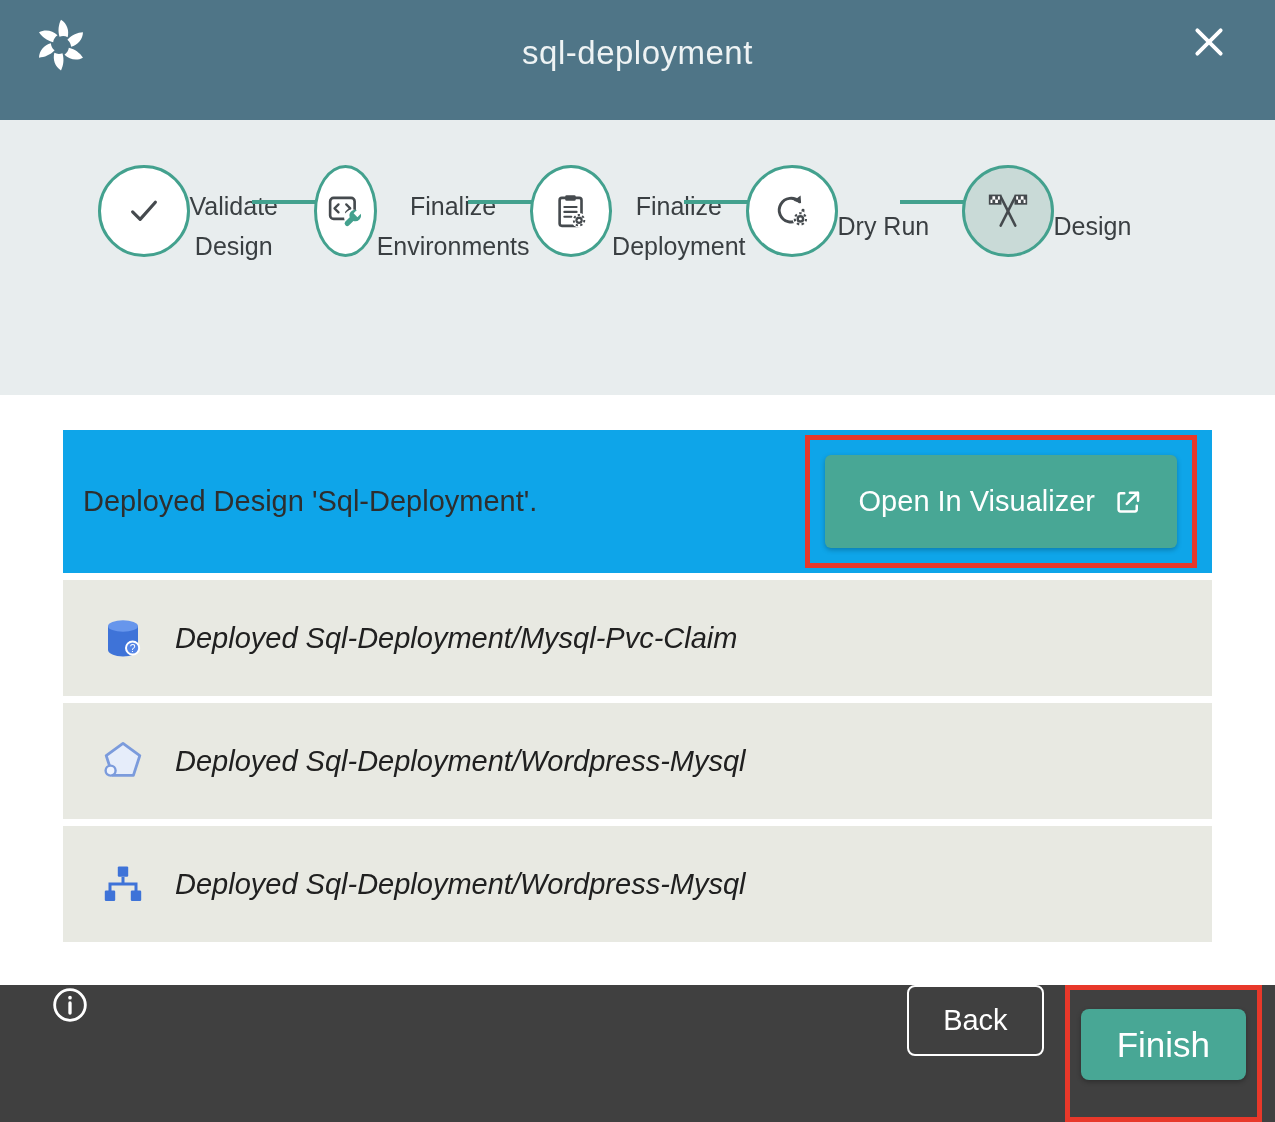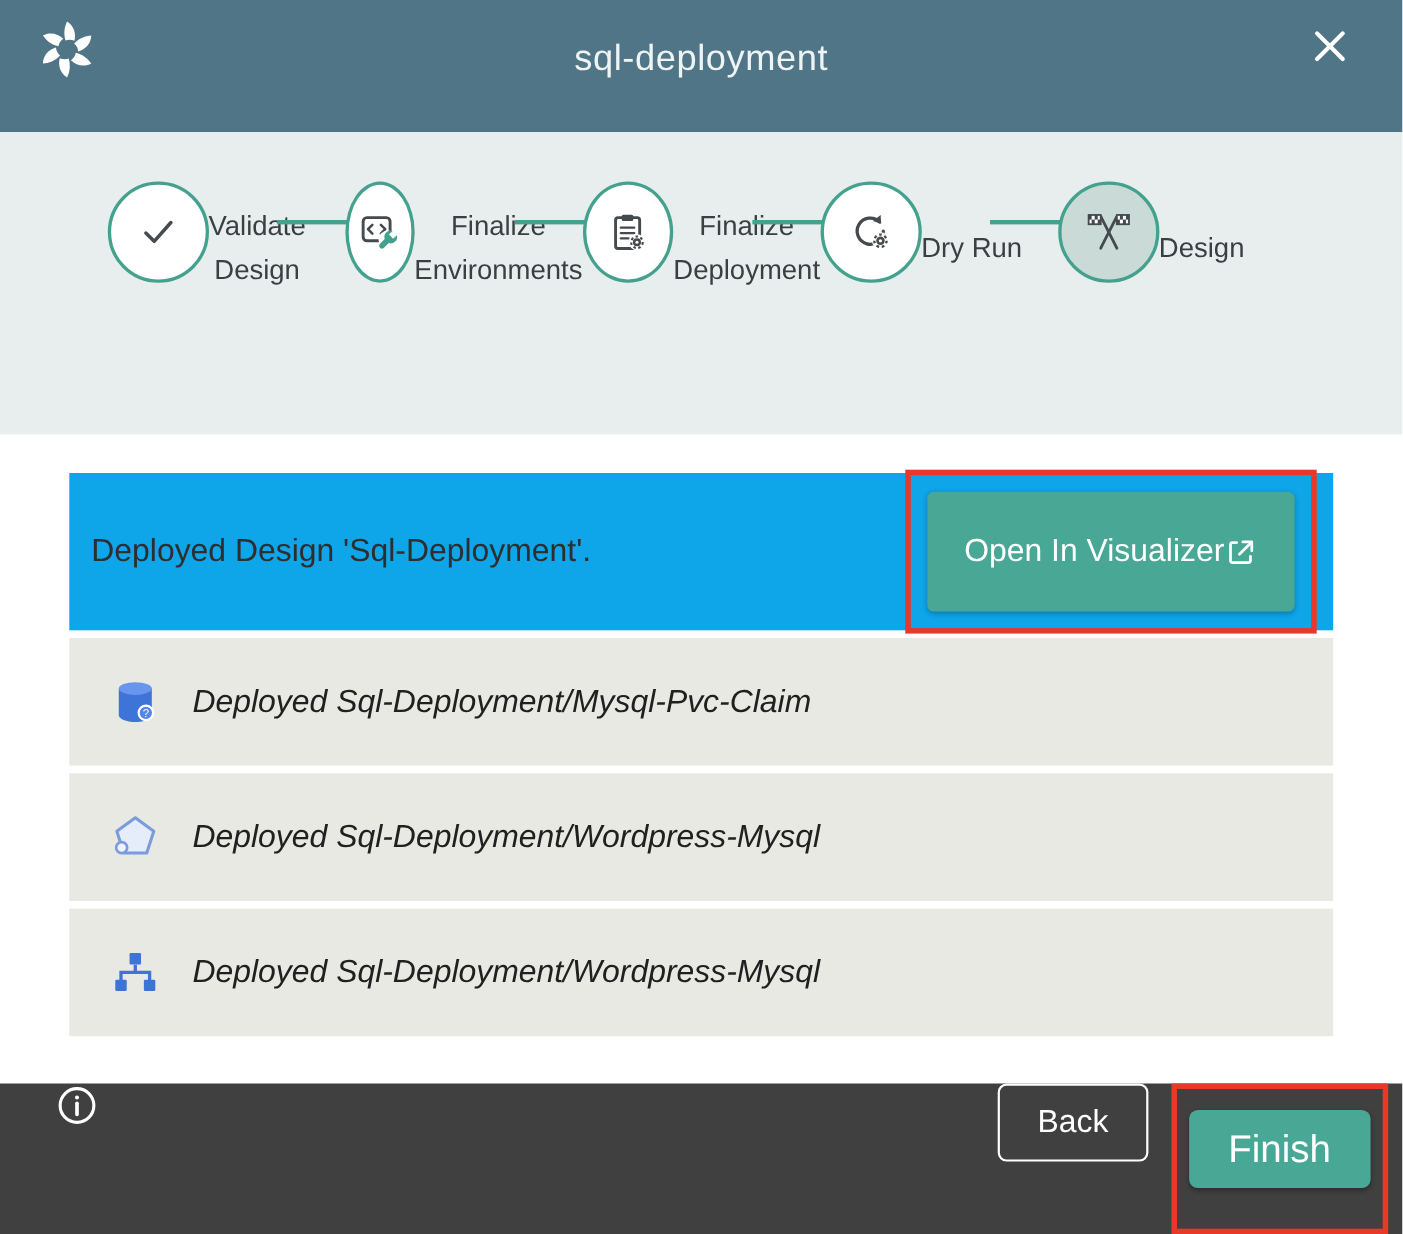--- a/index.html
+++ b/index.html
@@ -27,22 +27,22 @@
   .step-label { margin-top:30px; font-size:25px; color:#3a3f42; text-align:center;
                 white-space:pre-line; line-height:1.6; }
 
   
   .main { padding:35px 63px 43px 63px; background:#ffffff; }
   .design-row { background:#0ea5e9; height:143px; display:flex; align-items:center;
                 justify-content:space-between; padding:0 15px 0 20px; margin-bottom:7px; }
   .design-text { font-size:29px; color:#2e2e2e; }
   .red-wrap { border:5px solid #e8382a; padding:15px; background:transparent; }
   .visualizer-btn { background:#48a795; color:#ffffff; font-size:29px; border:none;
-                    border-radius:6px; height:109px; padding:0 34px; display:flex;
-                    align-items:center; cursor:pointer;
+                    border-radius:6px; height:93px; padding:0 34px; display:flex;
+                    align-items:center; gap:18px; cursor:pointer;
                     box-shadow:0 2px 5px rgba(0,0,0,.25); }
   .item-row { background:#e8e9e2; height:116px; display:flex; align-items:center;
               padding-left:36px; margin-bottom:7px; }
   .item-row:last-child { margin-bottom:0; }
   .item-icon { width:48px; height:48px; margin-right:28px; flex:0 0 48px; }
   .item-text { font-size:29px; color:#202020;font-style:italic; }
 
   
   .footer { height:137px; background:#404040; display:flex; 
             padding:0 13px 0 50px; }

